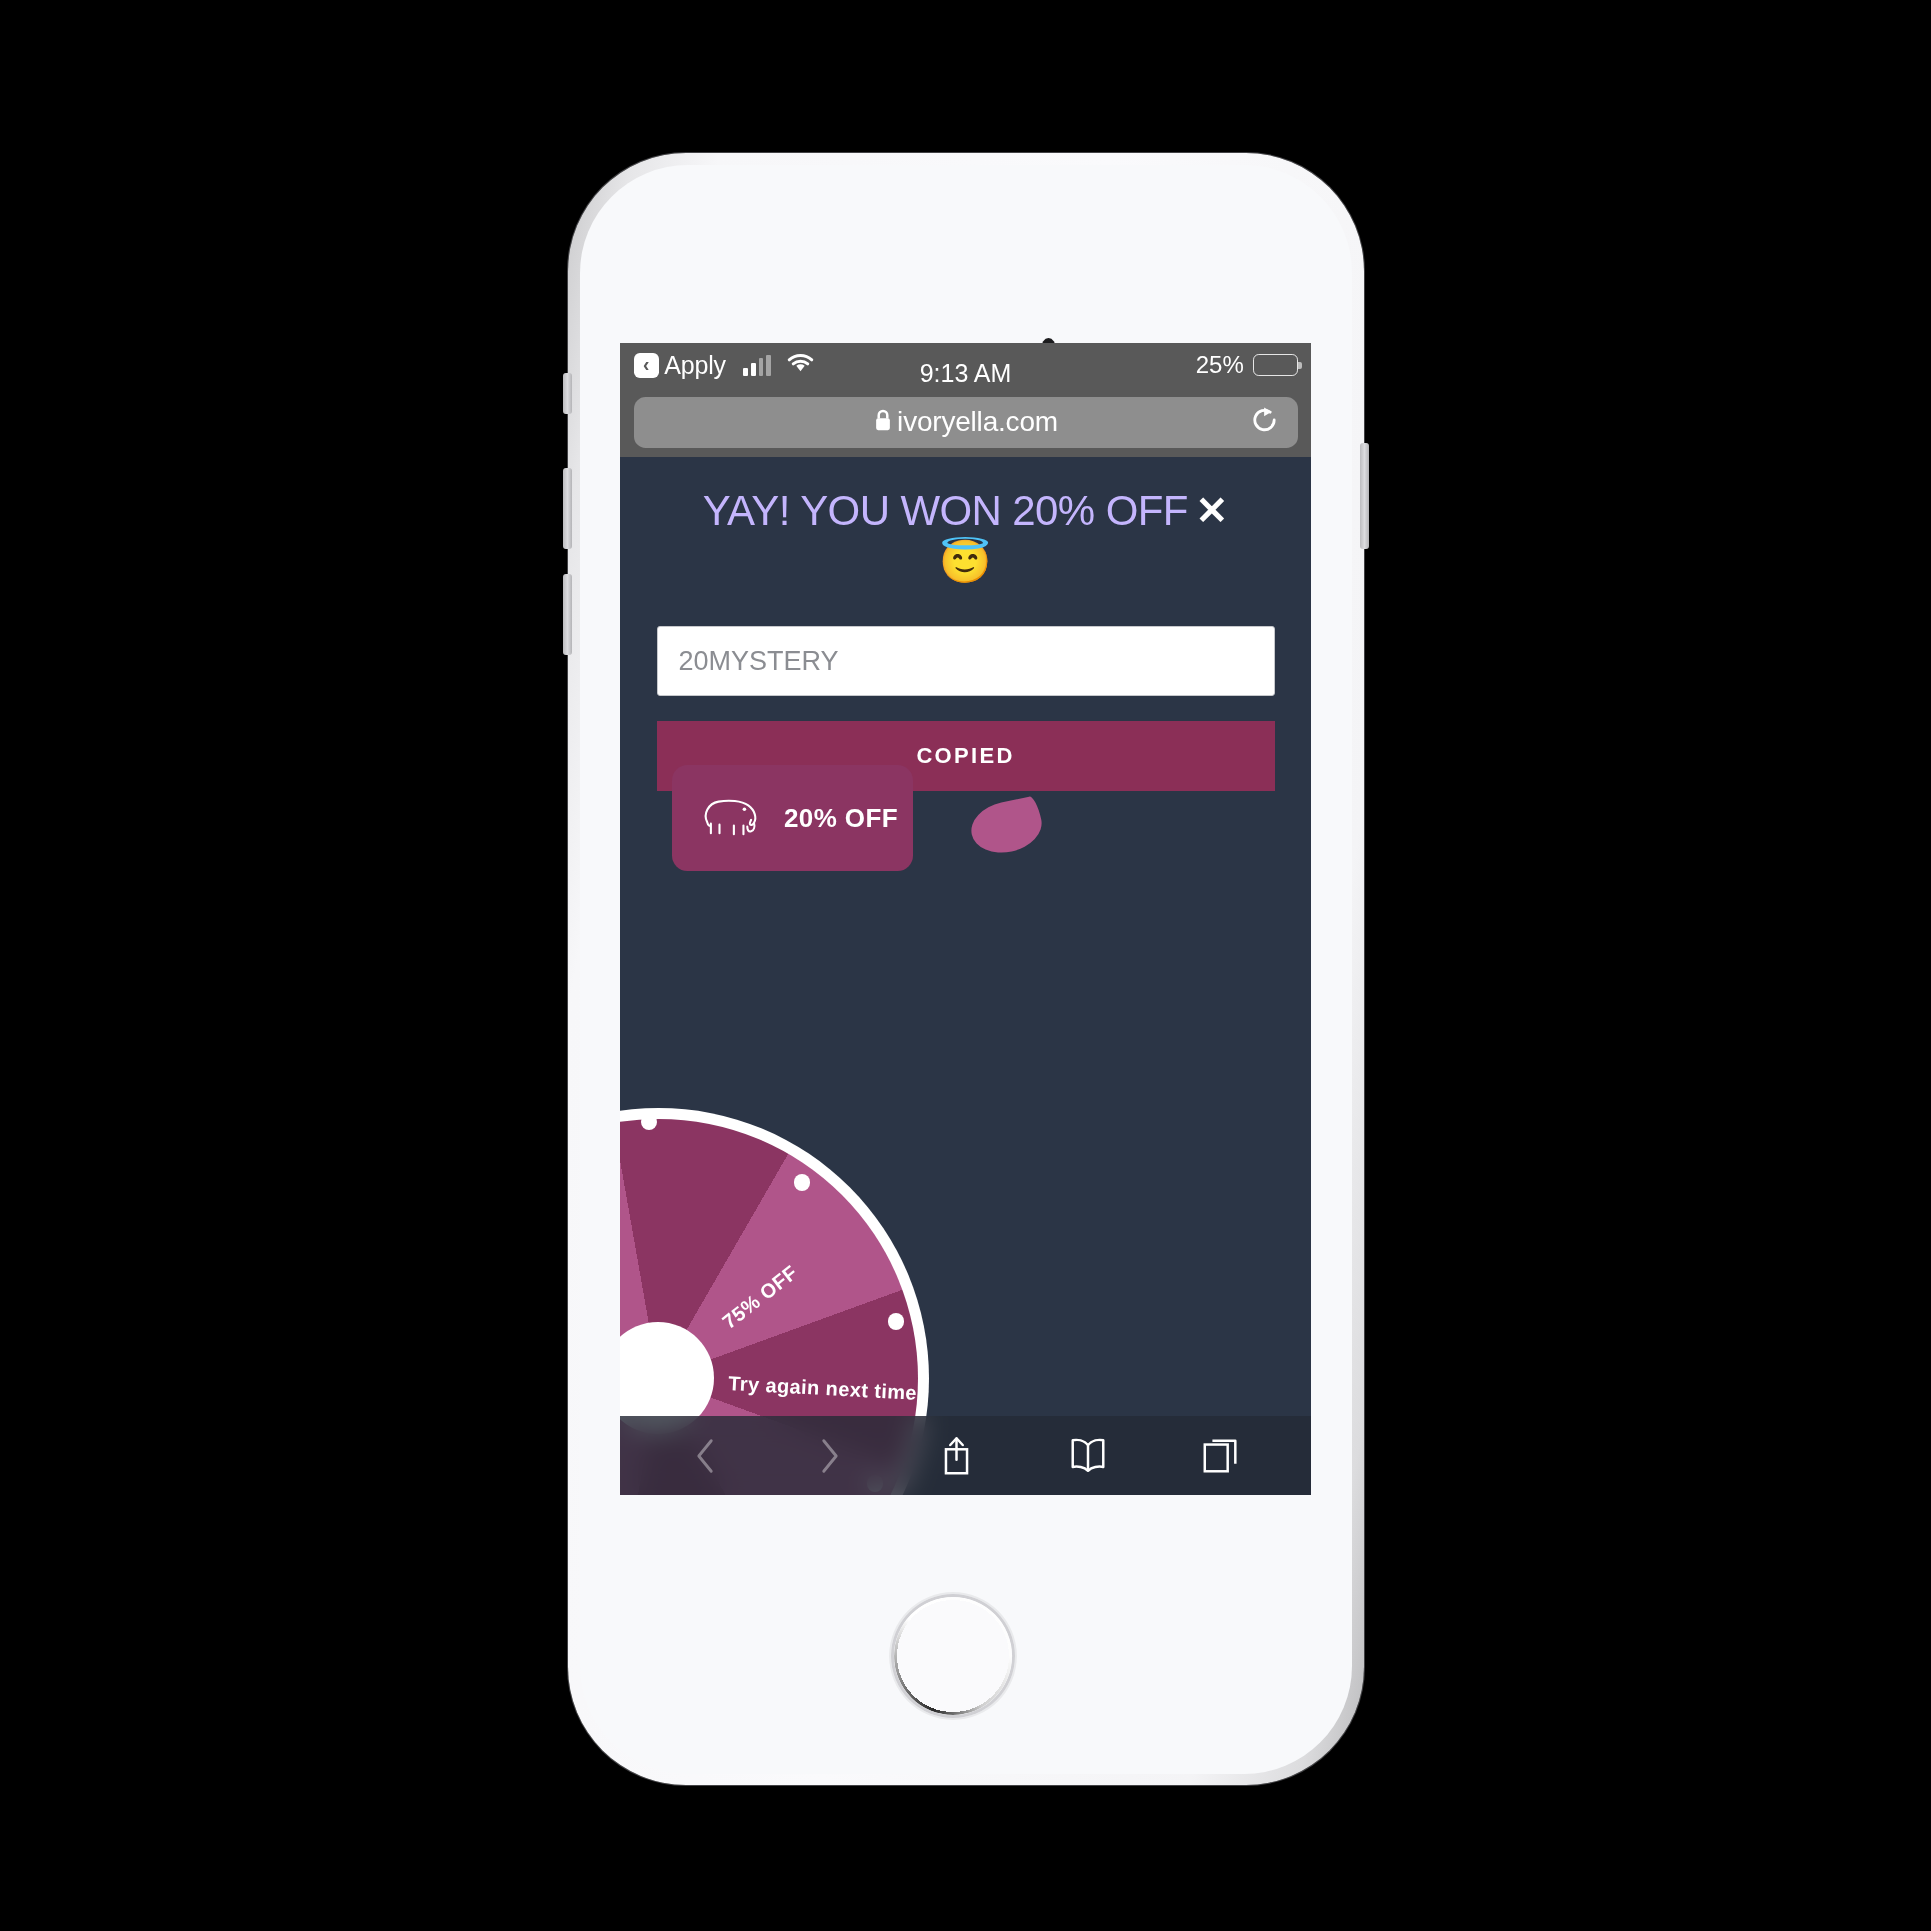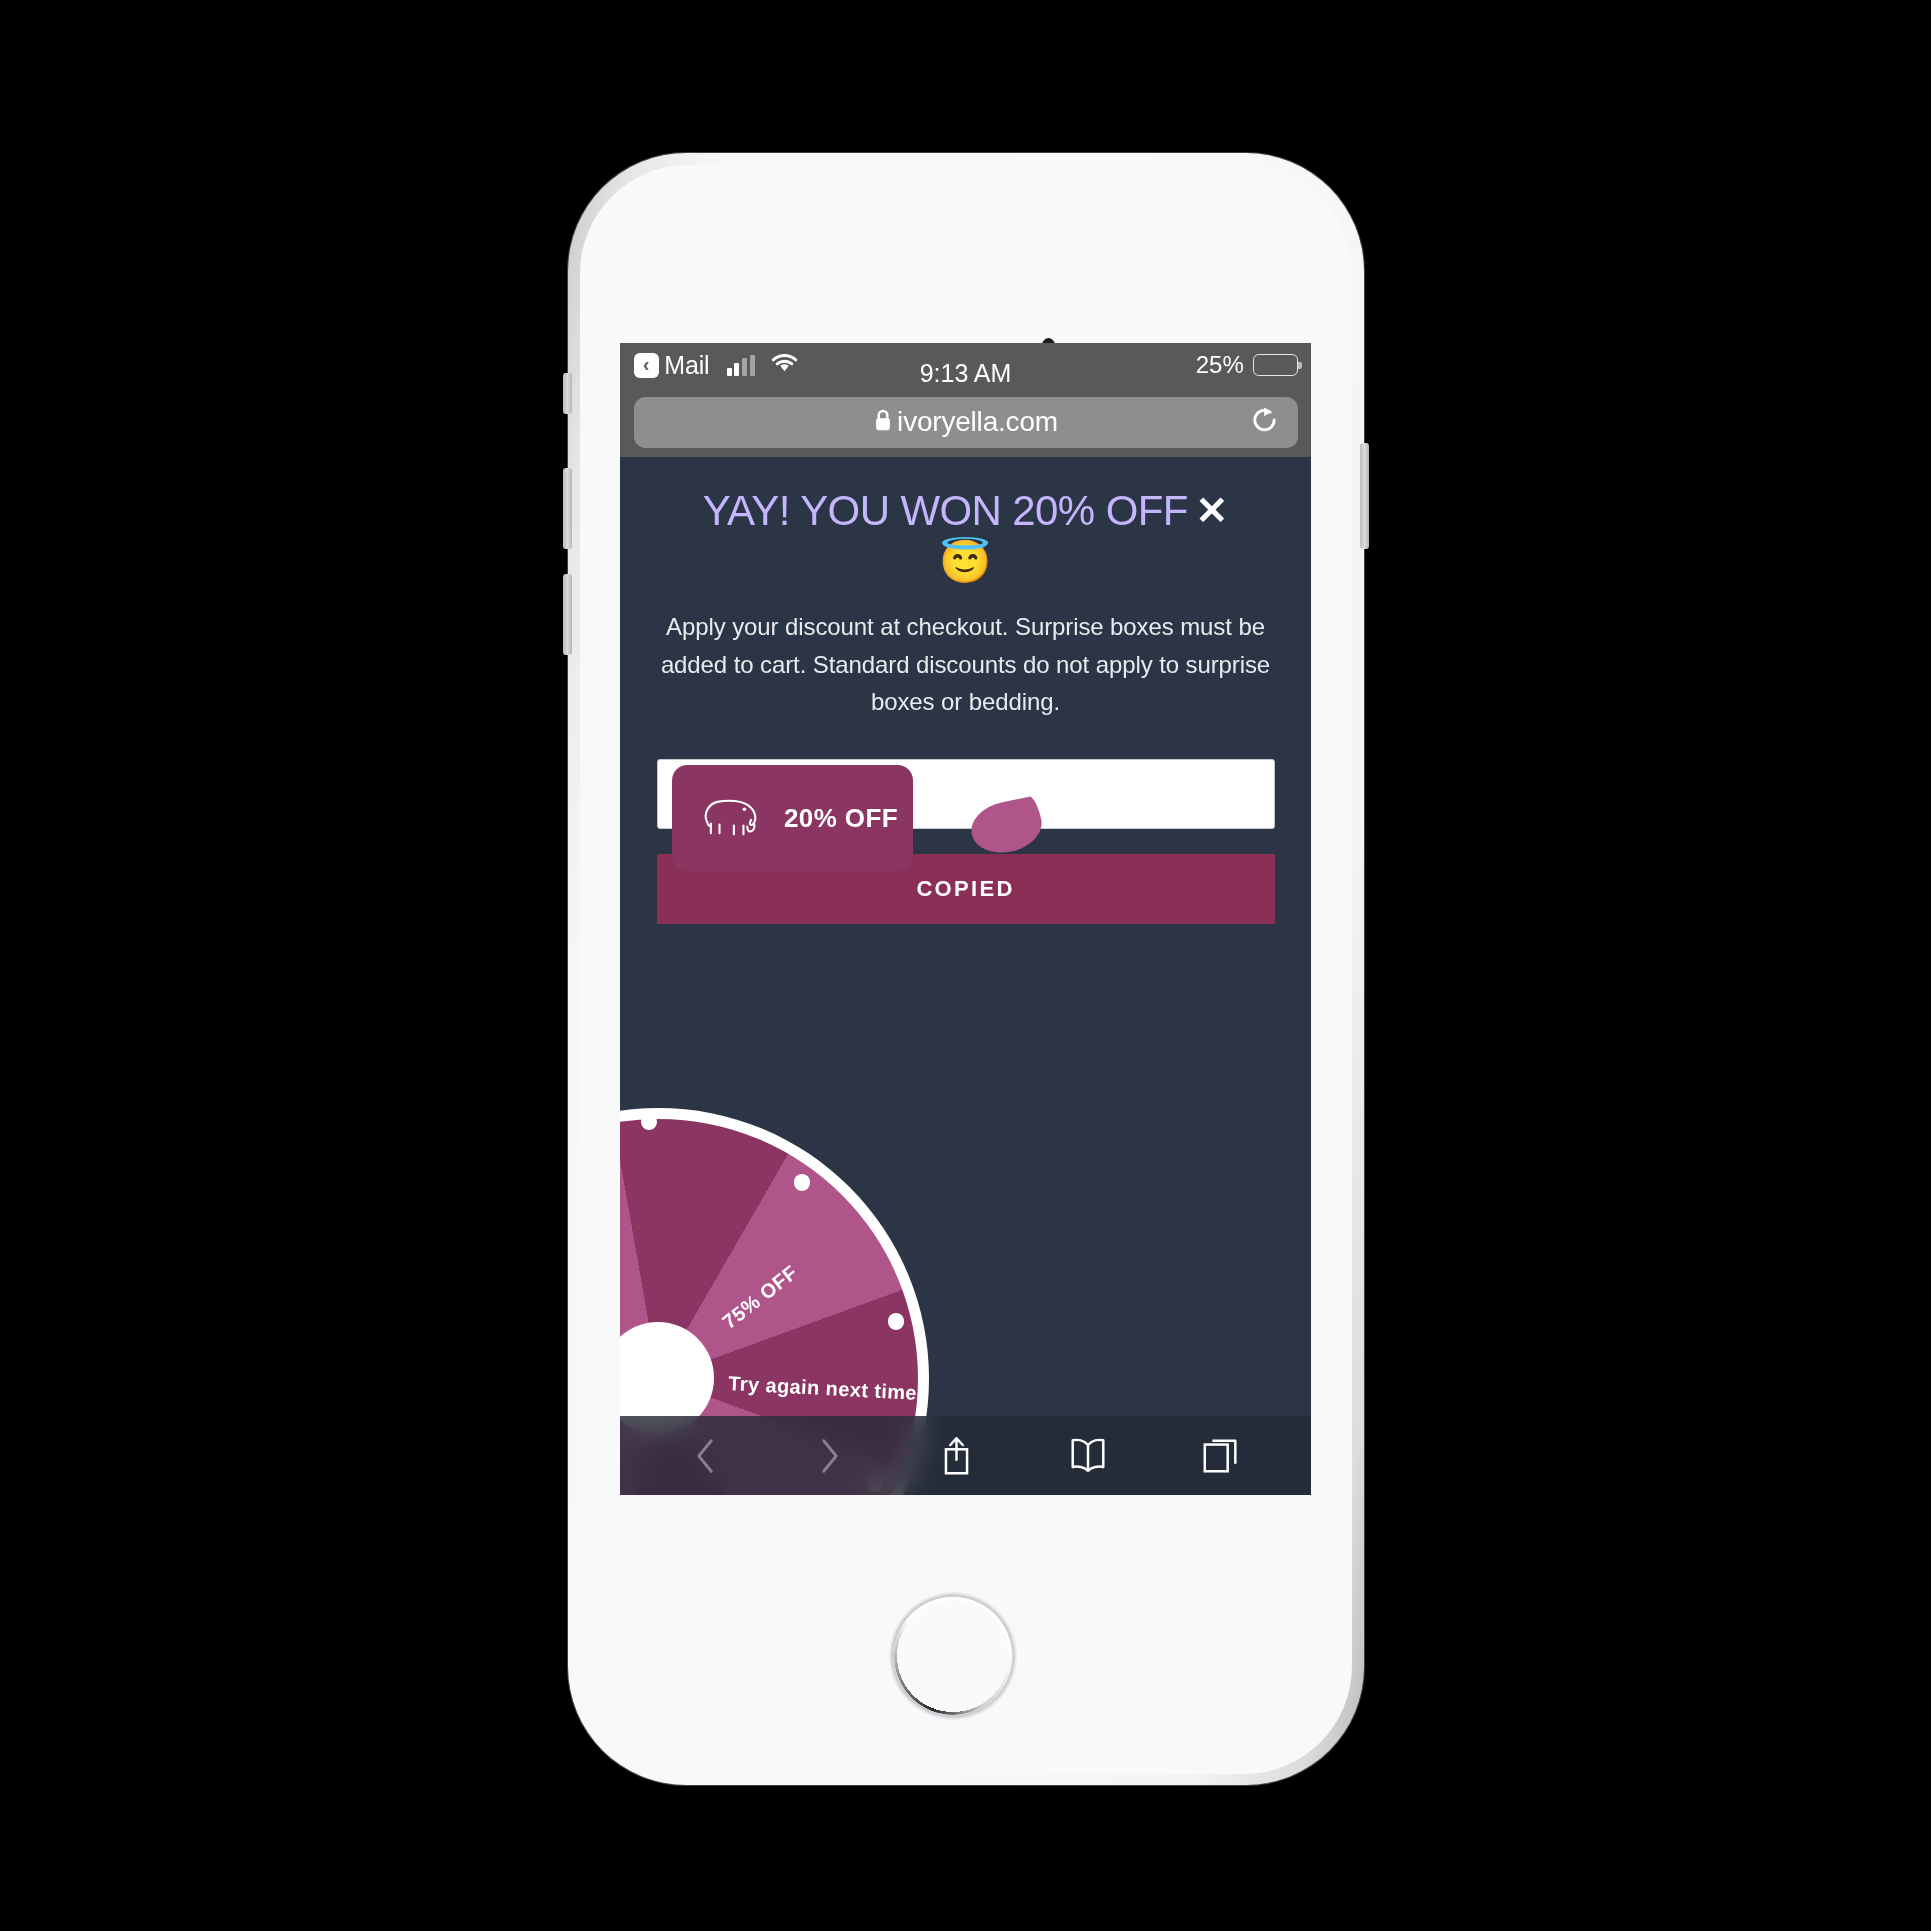--- a/index.html
+++ b/index.html
@@ -322,21 +322,21 @@
   <div id="earpiece"></div>
 
   <div id="home-button"></div>
 
   <div id="screen">
 
     <div id="status-bar">
       <div id="status-left">
         <div id="back-to-app">
           <span class="back-chevron-box">‹</span>
-          <span>Mail</span>
+          <span>Apply</span>
         </div>
         <div id="signal-bars">
           <i></i>
             <i></i>
             <i></i>
             <i></i>
         </div>
         <span id="wifi-icon">
           <svg width="29" height="22" viewBox="0 0 30 23">
             <path d="M15 20.2 L10.6 14.4 A7.6 7.6 0 0 1 19.4 14.4 Z" fill="#fff"></path>
@@ -380,21 +380,20 @@
 
       <div id="promo-modal">
 
         <div id="modal-headline-row">
           <div id="modal-headline">YAY! YOU WON 20% OFF</div>
           <div id="close-x">✕</div>
         </div>
 
         <div id="modal-emoji">😇</div>
 
-        <div id="modal-body">Apply your discount at checkout. Surprise boxes must be added to cart. Standard discounts do not apply to surprise boxes or bedding.</div>
 
         <input id="code-field" type="text" value="20MYSTERY" style="">
 
         <div id="modal-buttons">
           <button class="promo-btn">COPIED</button>
         </div>
       </div>
 
       <div id="wheel-area">
         <div id="wheel">

